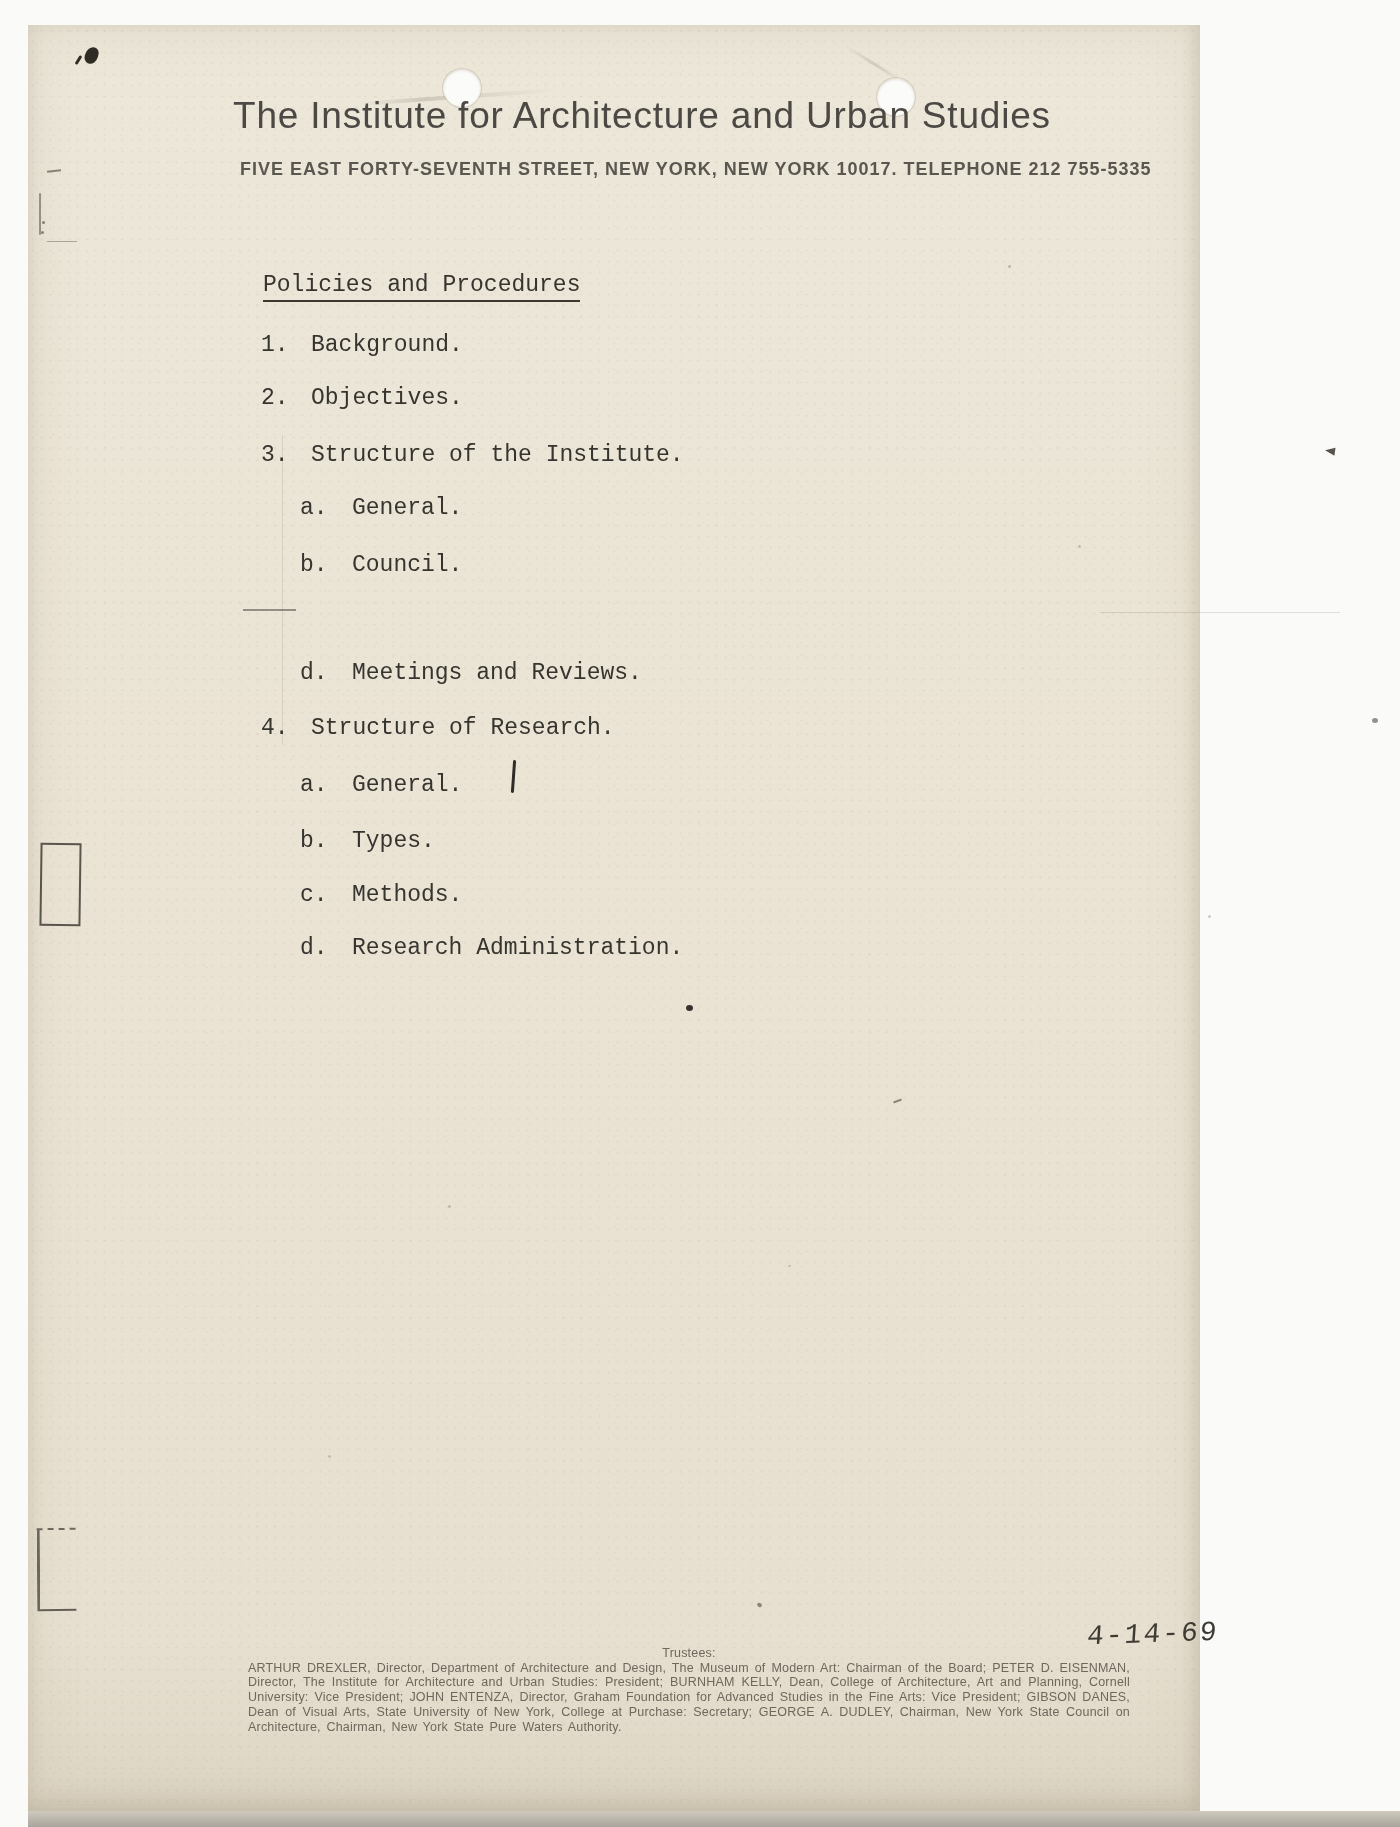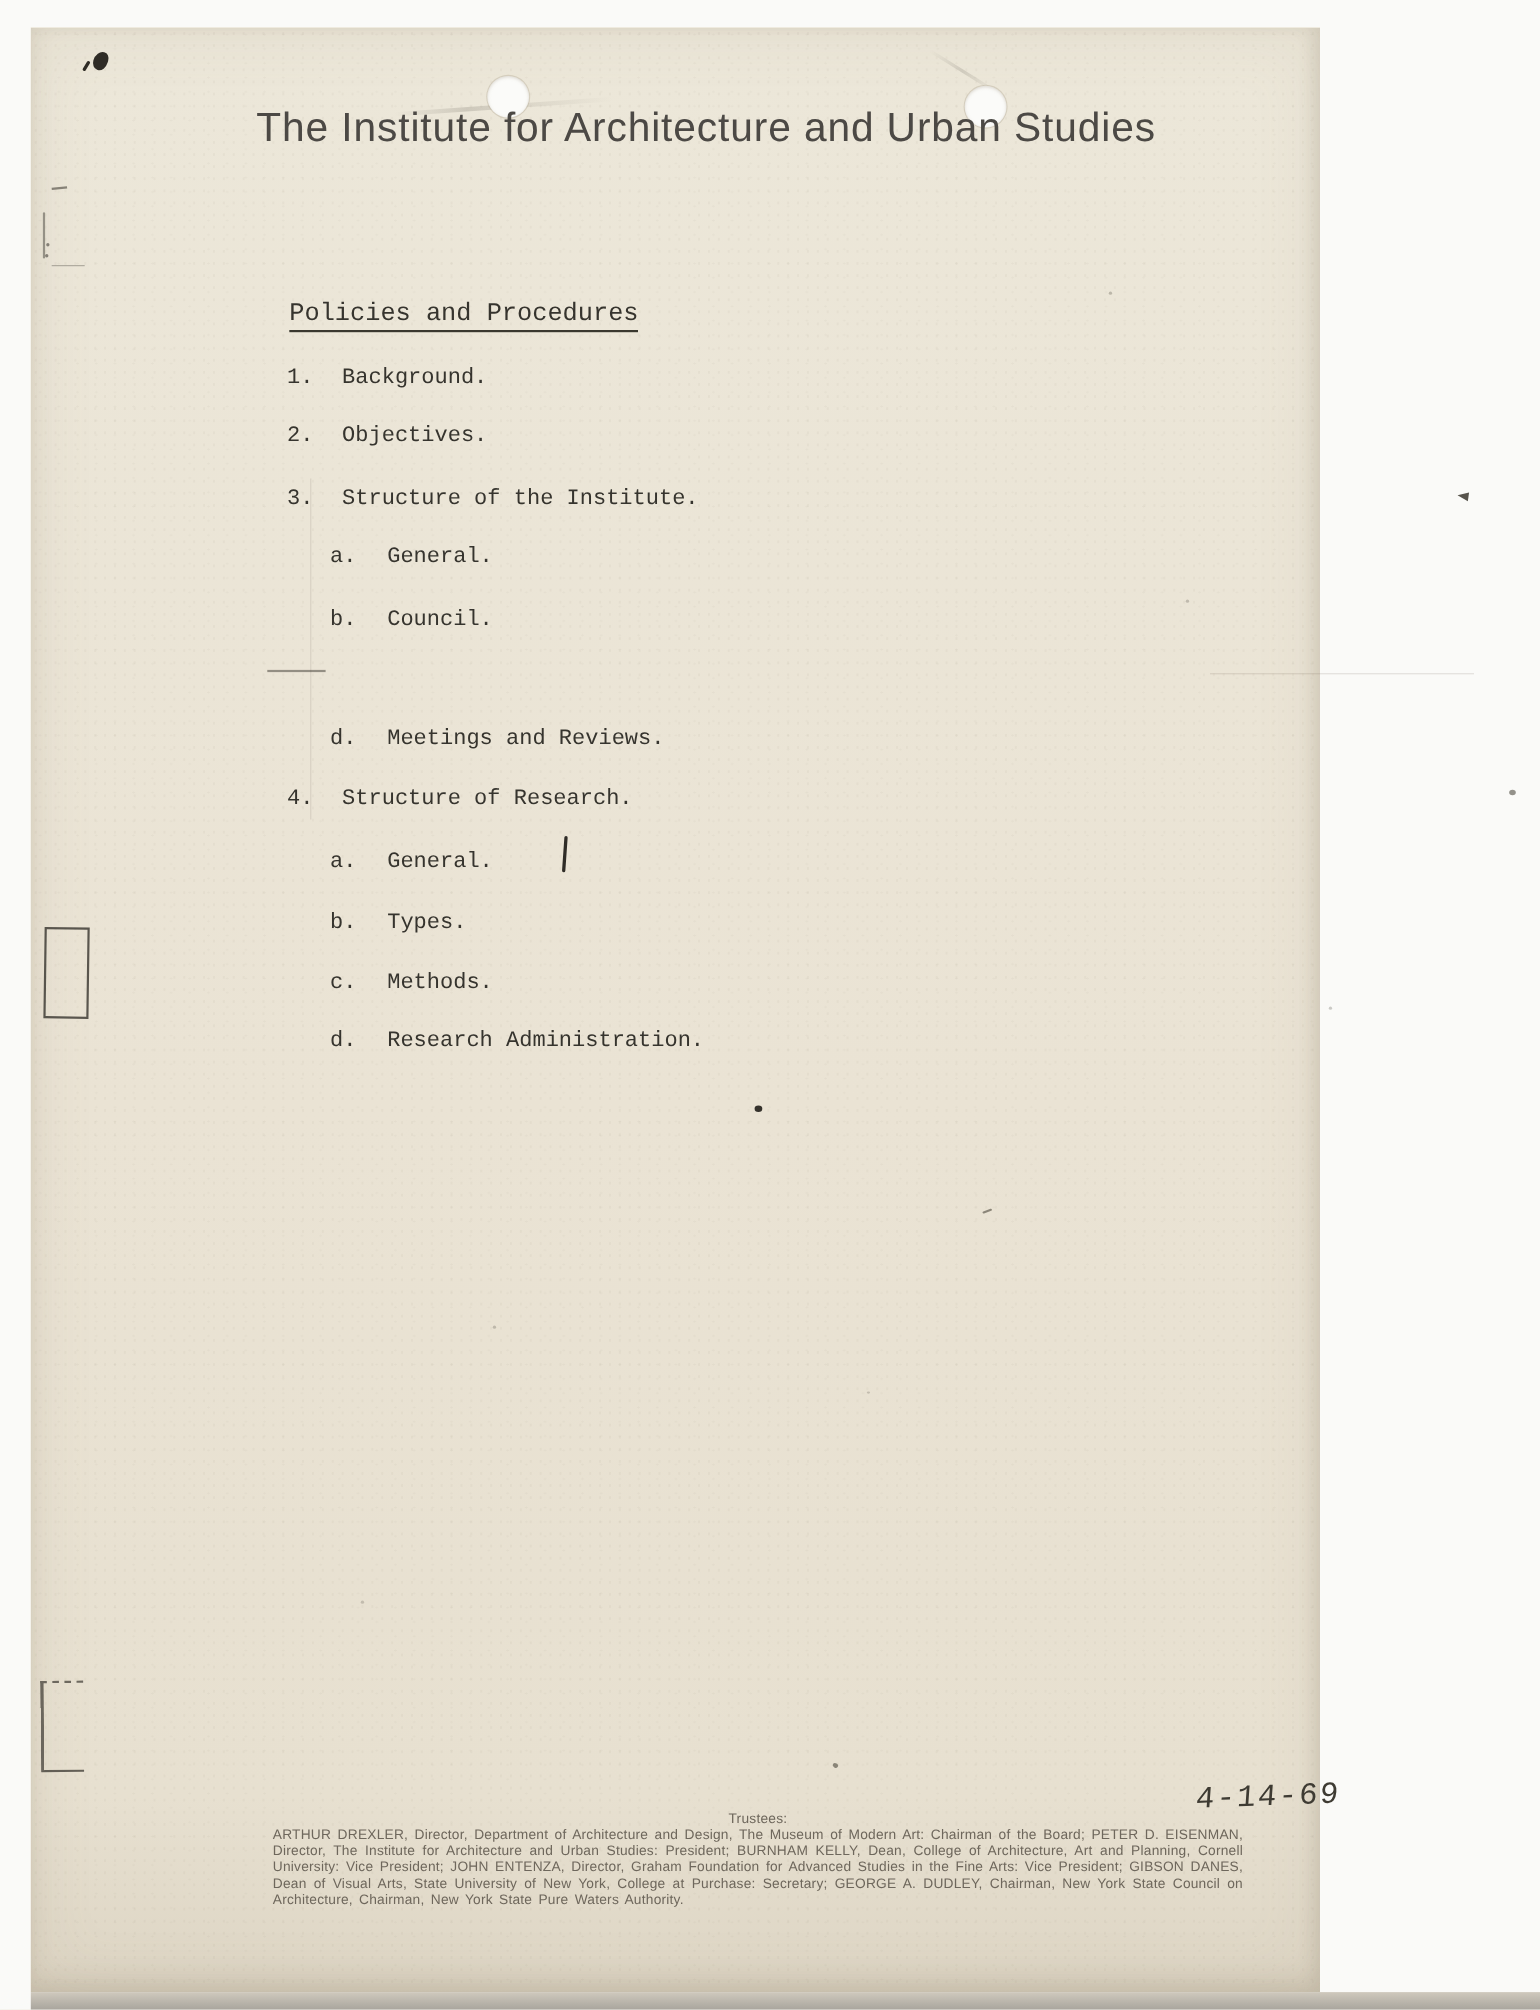--- a/index.html
+++ b/index.html
@@ -51,21 +51,21 @@
   .lh-address{
     position:absolute;left:212px;top:134px;
     font-size:18px;font-weight:700;letter-spacing:1px;color:#5a5750;white-space:nowrap;
   }
   
   .tw{font-family:"Liberation Mono","DejaVu Sans Mono",monospace;color:#36342e;}
   .doc-heading{
     position:absolute;left:235px;top:247px;font-size:23px;
     border-bottom:2px solid #3a382f;padding-bottom:2px;white-space:nowrap;
   }
-  .doc-row{position:absolute;left:233px;font-size:20px;white-space:nowrap;}
+  .doc-row{position:absolute;left:233px;font-size:23px;white-space:nowrap;}
   .doc-row .marker{display:inline-block;width:50px;}
   .doc-row.sub .marker{margin-left:39px;width:52px;}
   
   .hand-date{
     position:absolute;left:1059px;top:1594px;
     font-family:"Liberation Mono","DejaVu Sans Mono",monospace;
     font-size:28px;color:#3e3b33;letter-spacing:2px;
     transform:rotate(-2deg) skewX(-6deg);white-space:nowrap;
   }
   .trustees{
@@ -164,20 +164,21 @@
   <span class="speck sp-3"></span>
   <span class="speck sp-4"></span>
   <span class="speck sp-5"></span>
   <span class="speck sp-6"></span>
   <span class="speck sp-7"></span>
   <span class="speck sp-8"></span>
   <span class="speck sp-9"></span>
   <span class="speck sp-10"></span>
 
   <div class="lh-title">The Institute for Architecture and Urban Studies</div>
+  <div class="lh-address">FIVE EAST FORTY-SEVENTH STREET, NEW YORK, NEW YORK 10017. TELEPHONE 212 755-5335</div>
 
   <div class="tw doc-heading">Policies and Procedures</div>
 
   <div class="tw doc-row" style="top:307px"><span class="marker">1.</span><span>Background.</span></div>
   <div class="tw doc-row" style="top:360px"><span class="marker">2.</span><span>Objectives.</span></div>
   <div class="tw doc-row" style="top:417px"><span class="marker">3.</span><span>Structure of the Institute.</span></div>
   <div class="tw doc-row sub" style="top:470px"><span class="marker">a.</span><span>General.</span></div>
   <div class="tw doc-row sub" style="top:527px"><span class="marker">b.</span><span>Council.</span></div>
   <div class="tw doc-row sub" style="top:635px"><span class="marker">d.</span><span>Meetings and Reviews.</span></div>
   <div class="tw doc-row" style="top:690px"><span class="marker">4.</span><span>Structure of Research.</span></div>

